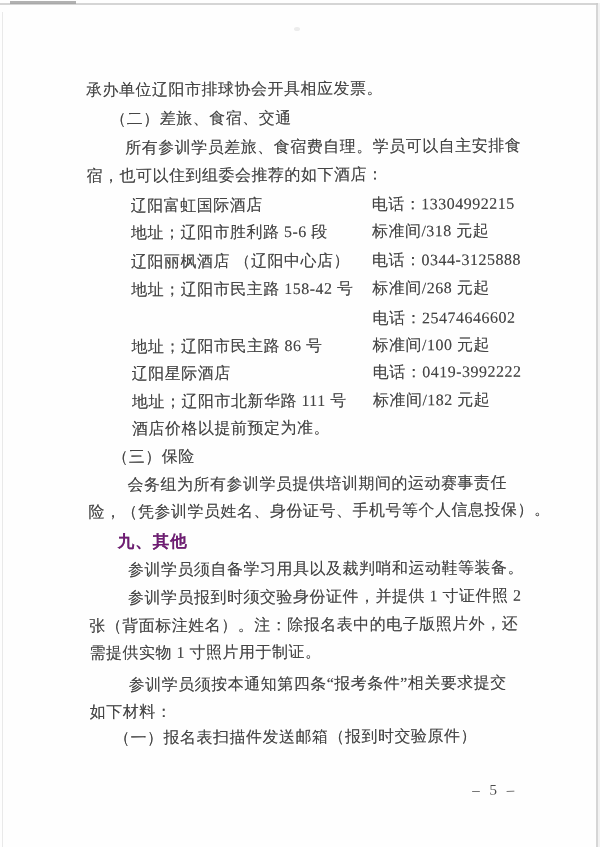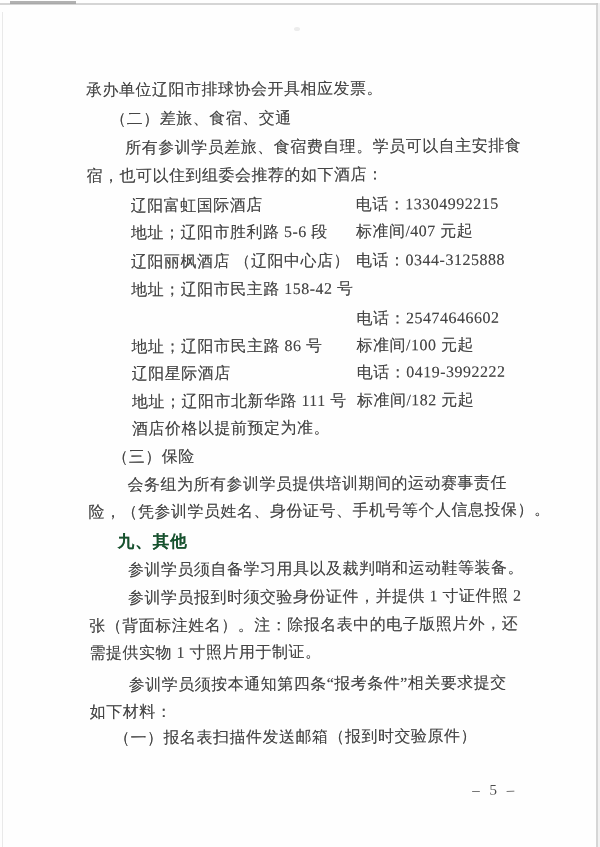--- a/index.html
+++ b/index.html
@@ -52,27 +52,27 @@
     font-family: "Liberation Serif", "DejaVu Serif", serif;
     font-size: 16px;
     line-height: 18px;
     color: #454545;
     letter-spacing: 0.5px;
     text-shadow: 0 0 0.5px rgba(80,80,80,.55);
   }
   .h {
     font-family: "Liberation Sans", "DejaVu Sans", sans-serif;
     font-weight: 700;
-    color: #14532d;
+    color: #701a75;
     letter-spacing: 1px;
     text-shadow: 0 0 0.4px rgba(60,60,60,.6);
   }
   .row { position: absolute; left: 132px; width: 420px; height: 18px; }
   .row .c1 { position: absolute; left: 0; top: 0; white-space: nowrap; }
-  .row .c2 { position: absolute; left: 225px; top: 0; white-space: nowrap; }
+  .row .c2 { position: absolute; left: 241px; top: 0; white-space: nowrap; }
   .pagenum {
     position: absolute;
     font-family: "Liberation Serif", "DejaVu Serif", serif;
     font-size: 15px;
     color: #4c4c4c;
     letter-spacing: 3px;
     white-space: nowrap;
   }
 </style>
 </head>
@@ -94,28 +94,29 @@
     <div class="t" style="left:112px; top:109px;">（二）差旅、食宿、交通</div>
     <div class="t" style="left:127px; top:138px;">所有参训学员差旅、食宿费自理。学员可以自主安排食</div>
     <div class="t" style="left:88px;  top:166px;">宿，也可以住到组委会推荐的如下酒店：</div>
 
     <div class="row" style="top:196px;">
       <span class="t c1">辽阳富虹国际酒店</span>
       <span class="t c2">电话：13304992215</span>
     </div>
     <div class="row" style="top:223px;">
       <span class="t c1">地址；辽阳市胜利路 5-6 段</span>
-      <span class="t c2">标准间/407 元起</span>
+      <span class="t c2">标准间/318 元起</span>
     </div>
     <div class="row" style="top:252px;">
       <span class="t c1">辽阳丽枫酒店 （辽阳中心店）</span>
       <span class="t c2">电话：0344-3125888</span>
     </div>
     <div class="row" style="top:280px;">
       <span class="t c1">地址；辽阳市民主路 158-42 号</span>
+      <span class="t c2">标准间/268 元起</span>
     </div>
     <div class="row" style="top:310px;">
       <span class="t c2">电话：25474646602</span>
     </div>
     <div class="row" style="top:337px;">
       <span class="t c1">地址；辽阳市民主路 86 号</span>
       <span class="t c2">标准间/100 元起</span>
     </div>
     <div class="row" style="top:364px;">
       <span class="t c1">辽阳星际酒店</span>

